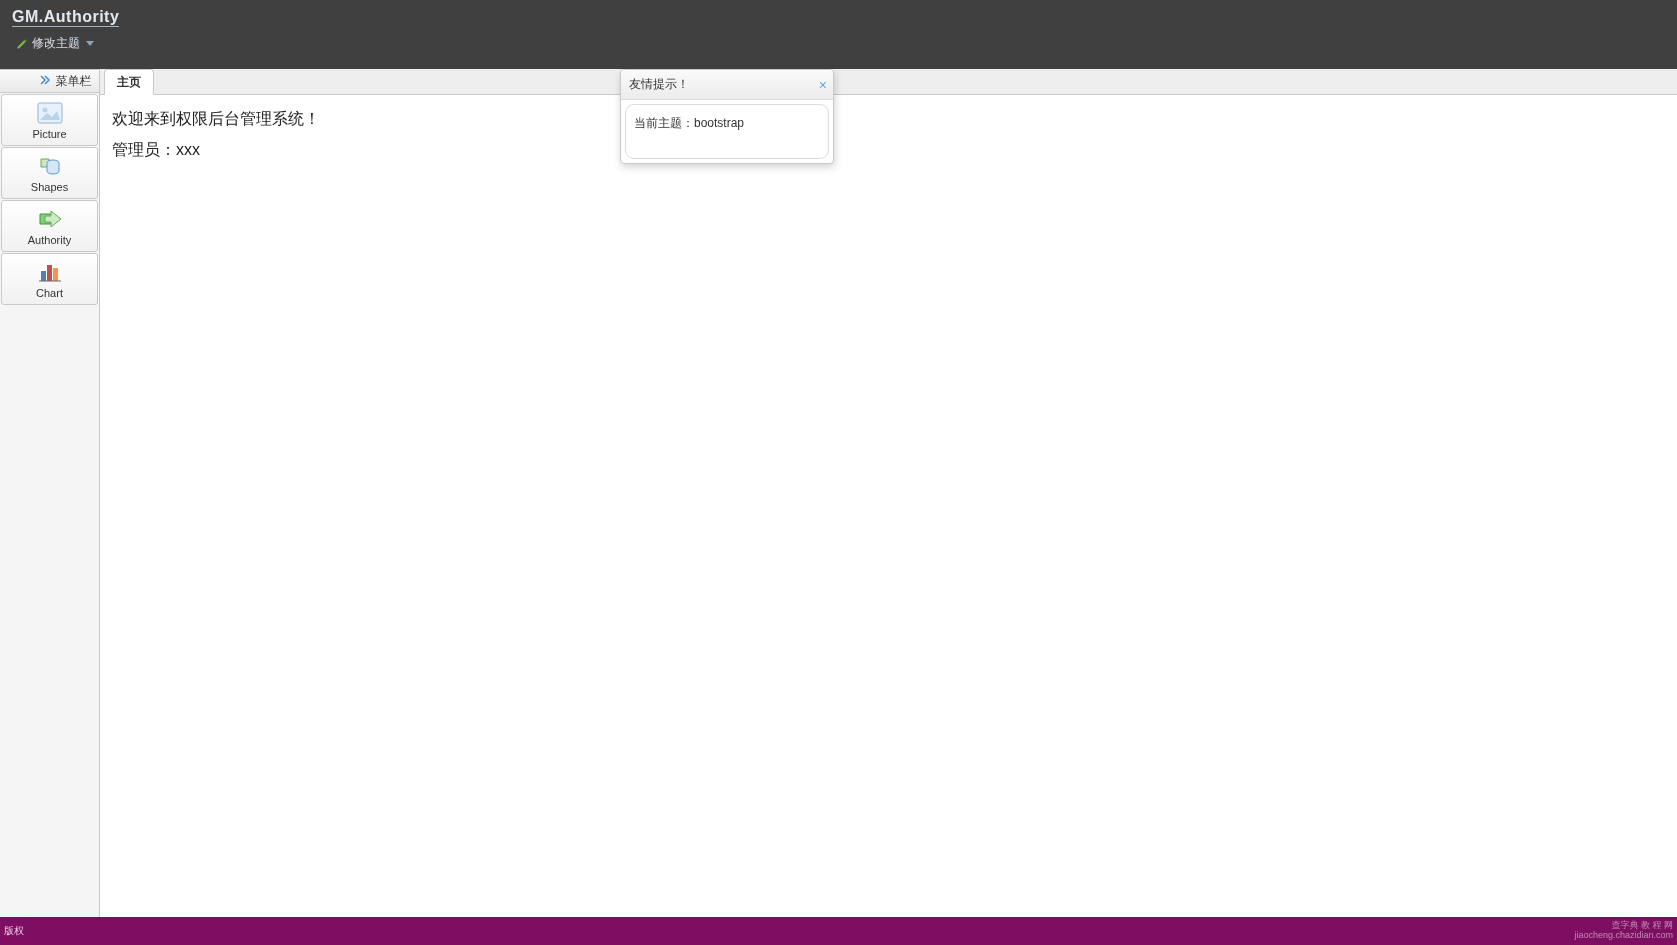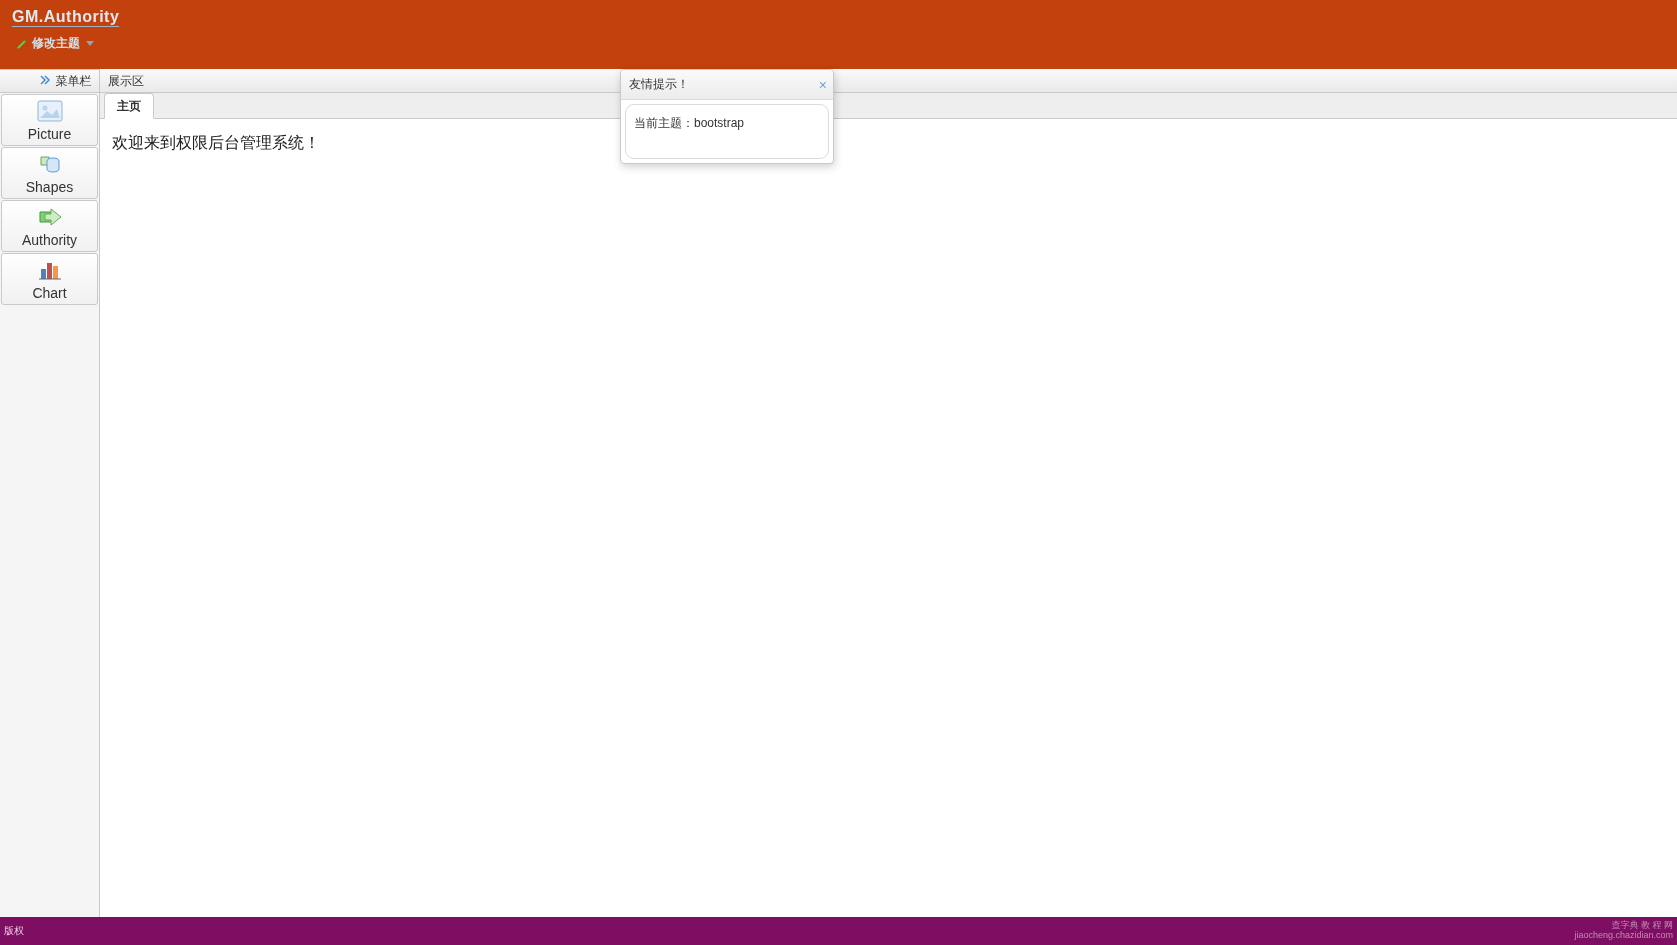--- a/index.html
+++ b/index.html
@@ -1,37 +1,37 @@
 <!DOCTYPE html>
 <html><head>
 <meta charset="utf-8">
 <style>
   * { margin: 0; padding: 0; box-sizing: border-box; }
   html, body { width: 100%; height: 100%; font-family: "Microsoft YaHei", Arial, sans-serif; font-size: 12px; color: #333; overflow: hidden; }
   body { display: flex; flex-direction: column; background: #fff; }
 
   
-  .header { background: #c2410c; color: #d8e0e7; height: 69px; padding: 8px 12px 6px 12px; display: flex; flex-direction: column; justify-content: flex-start; }
+  .header { background: #404040; color: #d8e0e7; height: 69px; padding: 8px 12px 6px 12px; display: flex; flex-direction: column; justify-content: flex-start; }
   .header .brand { font-size: 16px; font-weight: bold; color: #e3e9ef; border-bottom: 1px solid #9fb3c5; display: inline-block; width: fit-content; letter-spacing: .5px; }
   .header .toolbar { margin-top: 6px; display: flex; align-items: center; gap: 4px; }
-  .tool-btn { display: inline-flex; align-items: center; gap: 4px; padding: 2px 4px; border-radius: 3px; cursor: pointer; color: #d8e0e7; font-weight: bold; }
+  .tool-btn { display: inline-flex; align-items: center; gap: 4px; padding: 2px 4px; border-radius: 3px; cursor: pointer; color: #d8e0e7; }
   .tool-btn .caret { width: 0; height: 0; border-left: 4px solid transparent; border-right: 4px solid transparent; border-top: 5px solid #8fa4b8; margin-left: 2px; }
   .pencil-icon { width: 12px; height: 12px; }
 
   
   .body { flex: 1 1 auto; display: flex; min-height: 0; }
 
   
   .sidebar { width: 100px; background: #f5f5f5; border-right: 1px solid #c9c9c9; display: flex; flex-direction: column; }
   .sidebar-header { height: 24px; background: linear-gradient(#fafafa,#e9e9e9); border: 1px solid #c9c9c9; border-left: none; border-right: none; display: flex; align-items: center; justify-content: center; gap: 4px; font-size: 12px; color: #333; cursor: pointer; padding-left: 32px; }
   .sidebar-header .expand-icon { color: #6aa3d5; }
   .sidebar-items { padding: 0; }
   .sidebar-item { margin: 1px; border: 1px solid #c9c9c9; background: linear-gradient(#ffffff,#f1f1f1); border-radius: 3px; height: 52px; display: flex; flex-direction: column; align-items: center; justify-content: center; cursor: pointer; }
   .sidebar-item .ico { width: 26px; height: 26px; display: flex; align-items: center; justify-content: center; }
-  .sidebar-item .lbl { font-size: 14px; color: #333; margin-top: 2px; }
+  .sidebar-item .lbl { font-size: 11px; color: #333; margin-top: 2px; }
 
   
   .main { flex: 1 1 auto; display: flex; flex-direction: column; min-width: 0; }
   .main-title { height: 24px; line-height: 24px; padding: 0 8px; background: linear-gradient(#fafafa,#e9e9e9); border-bottom: 1px solid #c9c9c9; font-size: 12px; color: #333; }
   .tab-strip { height: 26px; background: #eeeeee; border-bottom: 1px solid #c9c9c9; display: flex; align-items: flex-end; padding-left: 4px; font-weight: bold; }
   .tab { background: #ffffff; border: 1px solid #c9c9c9; border-bottom: 1px solid #ffffff; border-radius: 4px 4px 0 0; padding: 4px 12px 3px 12px; font-size: 12px; color: #333; margin-right: 2px; position: relative; top: 1px; cursor: pointer; }
   .content { flex: 1 1 auto; padding: 14px 12px; background: #fff; overflow: auto; }
   .content p { margin-bottom: 10px; font-size: 16px; color: #222; }
 
   
@@ -115,28 +115,28 @@
             <line x1="2" y1="20" x2="24" y2="20" stroke="#666"></line>
           </svg>
         </span>
         <span class="lbl">Chart</span>
       </div>
 
     </div>
   </div>
 
   <div class="main">
-    <div class="main-title">展示区</div>
     <div class="tab-strip">
       <div class="tab">
         <span>主页</span>
       </div>
     </div>
     <div class="content">
       <p>欢迎来到权限后台管理系统！</p>
+      <p>管理员：xxx</p>
     </div>
   </div>
 
 </div>
 
 <div class="popup">
   <div class="popup-header">
     <span>友情提示！</span>
     <span class="popup-close">×</span>
   </div>

